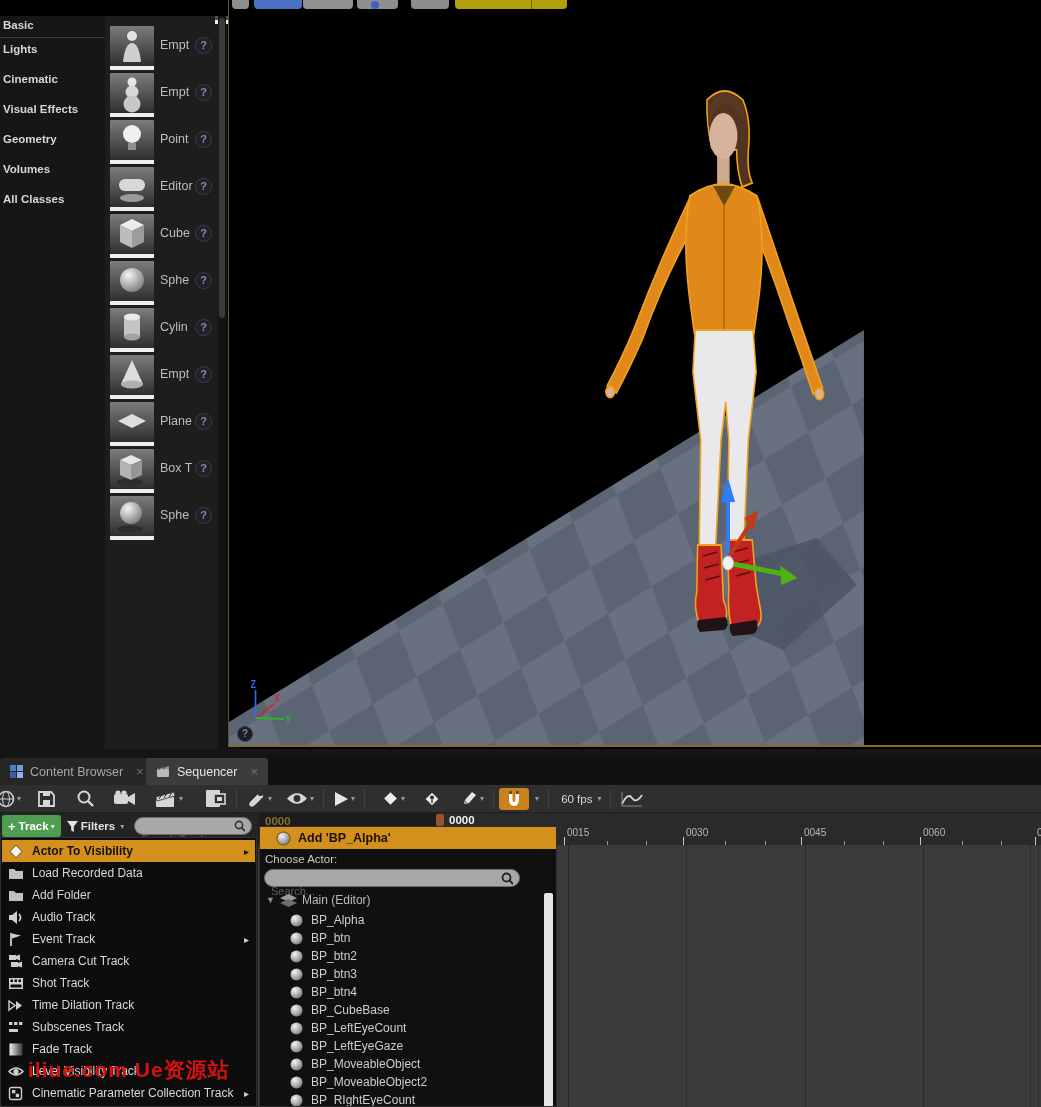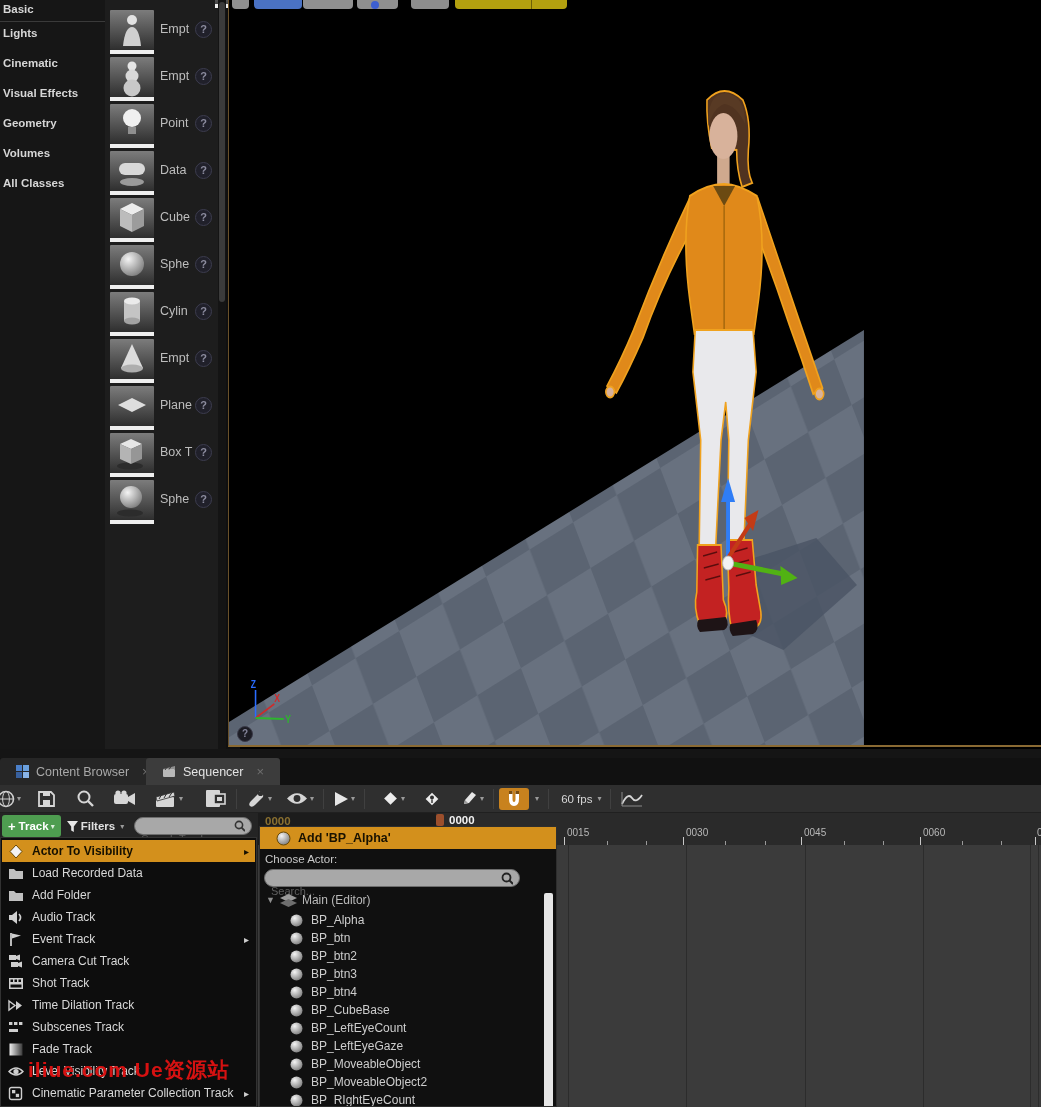--- a/index.html
+++ b/index.html
@@ -2,21 +2,21 @@
 <html><head>
 <meta charset="utf-8">
 <style>
   * { margin:0; padding:0; box-sizing:border-box; }
   html,body { width:1041px; height:1107px; background:#000; overflow:hidden;
     font-family:"Liberation Sans","DejaVu Sans",sans-serif; }
   .abs { position:absolute; }
   body { position:relative; }
 
   
-  #place-panel { left:0; top:0; width:240px; height:755px; background:#101010; }
+  #place-panel { left:0; top:16px; width:240px; height:755px; background:#101010; }
   #cat-col { left:0; top:0; width:105px; height:755px; background:#161616; }
   .cat-item { position:absolute; left:0; width:105px; height:26px; color:#d6d6d6;
     font-size:11.5px; font-weight:bold; line-height:26px; padding-left:3px; }
   .cat-item.first { border-bottom:1px solid #3a3a3a; }
   #item-col { left:105px; top:0; width:113px; height:755px; background:#1d1d1d; }
   .pa-row { position:absolute; left:3px; width:108px; height:46px; }
   .pa-thumb { position:absolute; left:2px; top:0; width:44px; height:40px;
     background:linear-gradient(#7c7c7c,#2e2e2e); border-radius:1px; }
   .pa-thumb .grab { position:absolute; left:0; bottom:-4px; width:44px; height:4px; background:#efefef; }
   .pa-label { position:absolute; left:52px; top:12px; color:#bdbdbd; font-size:12.5px; white-space:nowrap;text-align:right; }
@@ -36,21 +36,21 @@
   #vp-svg { position:absolute; left:0; top:0; }
   .axis-label { font-size:11px; font-weight:bold; }
   #vp-help { position:absolute; left:8px; top:726px; width:16px; height:16px; border-radius:50%;
     background:#1c1c24; border:1.5px solid #3a3a48; color:#84849a; font-size:10px; font-weight:bold;
     text-align:center; line-height:14px; }
 
   
   #dock { left:0; top:749px; width:1041px; height:358px; background:#151515; }
   #tabbar { left:0; top:758px; width:1041px; height:27px; background:#111; }
   .tab { position:absolute; top:0; height:27px; display:flex; align-items:center; gap:7px;
-    padding:0 16px; font-size:12.5px; border-radius:3px 3px 0 0; }
+    padding:0 10px; font-size:12.5px; border-radius:3px 3px 0 0; }
   .tab.inactive { background:#262626; color:#a8a8a8; }
   .tab.active { background:#3c3c3c; color:#e3e3e3; }
   .tab .close { color:#6f6f6f; font-size:13px; margin-left:6px; }
 
   #seq-toolbar { left:0; top:785px; width:1041px; height:28px; background:#2f2f2f;
     border-bottom:1px solid #202020; display:flex; align-items:center; }
   .tb-btn { display:flex; align-items:center; justify-content:center; height:24px; padding:0 4px; }
   .tb-sep { width:1px; height:20px; background:#404040; margin:0 5px; }
   .caret { color:#9a9a9a; font-size:8px; margin-left:2px; }
   #magnet-btn { background:#c8821e; border-radius:3px; height:22px; padding:0 7px; }
@@ -179,21 +179,21 @@
       <span class="pa-label">Point</span>
       <div class="pa-help">?</div>
     </div>
 
     <div class="pa-row" style="top:151px">
       <div class="pa-thumb"><div class="grab"></div>
         <svg width="44" height="40">
           <rect x="9" y="12" width="26" height="12" rx="6" fill="#d8d8d8"></rect>
             <ellipse cx="22" cy="31" rx="12" ry="4" fill="#9a9a9a"></ellipse>
           </svg></div>
-      <span class="pa-label">Data</span>
+      <span class="pa-label">Editor</span>
       <div class="pa-help">?</div>
     </div>
 
     <div class="pa-row" style="top:198px">
       <div class="pa-thumb"><div class="grab"></div>
         <svg width="44" height="40">
           <polygon points="22,5 34,11 22,17 10,11" fill="#ececec"></polygon>
             <polygon points="10,11 22,17 22,34 10,28" fill="#bcbcbc"></polygon>
             <polygon points="34,11 22,17 22,34 34,28" fill="#9c9c9c"></polygon>
           </svg></div>

